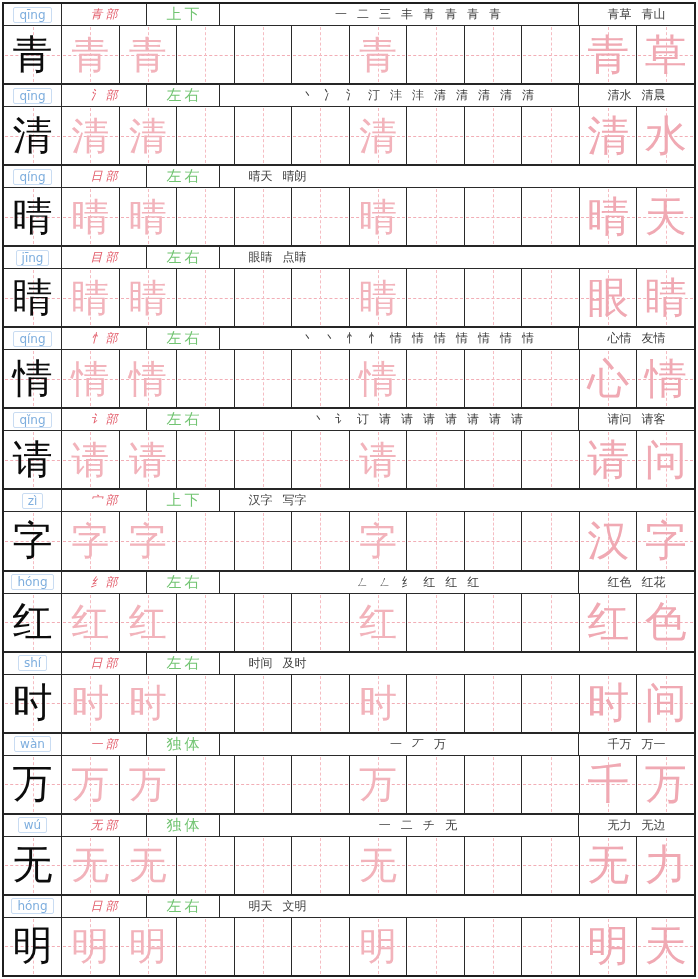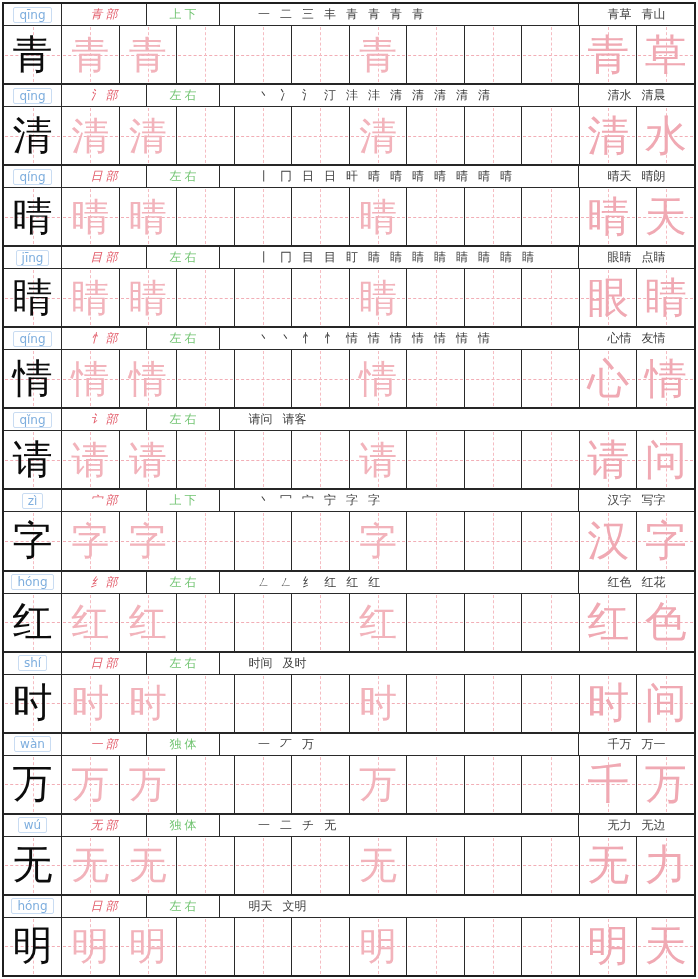--- a/index.html
+++ b/index.html
@@ -18,31 +18,31 @@
   .block { flex:1; display:flex; flex-direction:column; border-bottom:2px solid #262626; }
   .block:last-child { border-bottom:none; }
 
   
   .hrow { height:22px; display:flex; border-bottom:1.5px solid #2a2a2a; align-items:stretch; }
   .hcell { display:flex; align-items:center; justify-content:center; border-right:1.2px solid #2a2a2a; overflow:hidden; white-space:nowrap; }
   .hcell:last-child { border-right:none; }
   .pinyin-cell  { width:58px; }
   .radical-cell { width:85px; }
   .struct-cell  { width:73px; }
-  .strokes-cell { flex:1; justify-content:flex-start; padding-left:7px;margin-left:31px; }
+  .strokes-cell { flex:1; justify-content:center; padding-left:7px;margin-left:31px; }
   .words-cell   { width:115px; }
 
   .pinyin {
     color:#7eaede; font-size:12px; line-height:14px;
     border:1px solid #c9dcf2; border-radius:2px; padding:0 5px;
     font-family:"DejaVu Sans", sans-serif;
   }
   .radical { color:#e25a68; font-size:12px; letter-spacing:3px; margin-right:-3px;
     font-family:"Liberation Serif","DejaVu Serif", serif;font-style:italic; }
-  .struct  { color:#72c472; font-size:12px; letter-spacing:3px; margin-right:-3px;
+  .struct  { color:#72c472; font-size:15px; letter-spacing:3px; margin-right:-3px;
     font-family:"Liberation Serif","DejaVu Serif", serif; }
   .strokes { color:#3c3c3c; font-size:12px; word-spacing:7px;
     font-family:"Liberation Serif","DejaVu Serif", serif; }
   .hword { color:#404040; font-size:12px; margin:0 5px;
     font-family:"Liberation Serif","DejaVu Serif", serif; }
 
   
   .prow { flex:1; display:flex; align-items:stretch; }
   .sq { position:relative; flex:1; border-right:1.2px solid #2a2a2a;
         display:flex; align-items:center; justify-content:center; }
@@ -185,23 +185,20 @@
     <div class="hrow">
       <div class="hcell pinyin-cell">
         <span class="pinyin">qíng</span>
       </div>
       <div class="hcell radical-cell">
         <span class="radical">日部</span>
       </div>
       <div class="hcell struct-cell">
         <span class="struct">左右</span>
       </div>
-      <div class="hcell strokes-cell">
-        <span class="strokes">丨 冂 日 日 旰 晴 晴 晴 晴 晴 晴 晴</span>
-      </div>
       <div class="hcell words-cell">
         <span class="hword">晴天</span>
         <span class="hword">晴朗</span>
       </div>
     </div>
     <div class="prow">
       <div class="sq charcell">
         <span class="glyph model">晴</span>
       </div>
       <div class="sq">
@@ -244,23 +241,20 @@
     <div class="hrow">
       <div class="hcell pinyin-cell">
         <span class="pinyin">jīng</span>
       </div>
       <div class="hcell radical-cell">
         <span class="radical">目部</span>
       </div>
       <div class="hcell struct-cell">
         <span class="struct">左右</span>
       </div>
-      <div class="hcell strokes-cell">
-        <span class="strokes">丨 冂 目 目 盯 睛 睛 睛 睛 睛 睛 睛 睛</span>
-      </div>
       <div class="hcell words-cell">
         <span class="hword">眼睛</span>
         <span class="hword">点睛</span>
       </div>
     </div>
     <div class="prow">
       <div class="sq charcell">
         <span class="glyph model">睛</span>
       </div>
       <div class="sq">
@@ -362,20 +356,23 @@
     <div class="hrow">
       <div class="hcell pinyin-cell">
         <span class="pinyin">qǐng</span>
       </div>
       <div class="hcell radical-cell">
         <span class="radical">讠部</span>
       </div>
       <div class="hcell struct-cell">
         <span class="struct">左右</span>
       </div>
+      <div class="hcell strokes-cell">
+        <span class="strokes">丶 讠 订 请 请 请 请 请 请 请</span>
+      </div>
       <div class="hcell words-cell">
         <span class="hword">请问</span>
         <span class="hword">请客</span>
       </div>
     </div>
     <div class="prow">
       <div class="sq charcell">
         <span class="glyph model">请</span>
       </div>
       <div class="sq">
@@ -418,23 +415,20 @@
     <div class="hrow">
       <div class="hcell pinyin-cell">
         <span class="pinyin">zì</span>
       </div>
       <div class="hcell radical-cell">
         <span class="radical">宀部</span>
       </div>
       <div class="hcell struct-cell">
         <span class="struct">上下</span>
       </div>
-      <div class="hcell strokes-cell">
-        <span class="strokes">丶 冖 宀 宁 字 字</span>
-      </div>
       <div class="hcell words-cell">
         <span class="hword">汉字</span>
         <span class="hword">写字</span>
       </div>
     </div>
     <div class="prow">
       <div class="sq charcell">
         <span class="glyph model">字</span>
       </div>
       <div class="sq">

